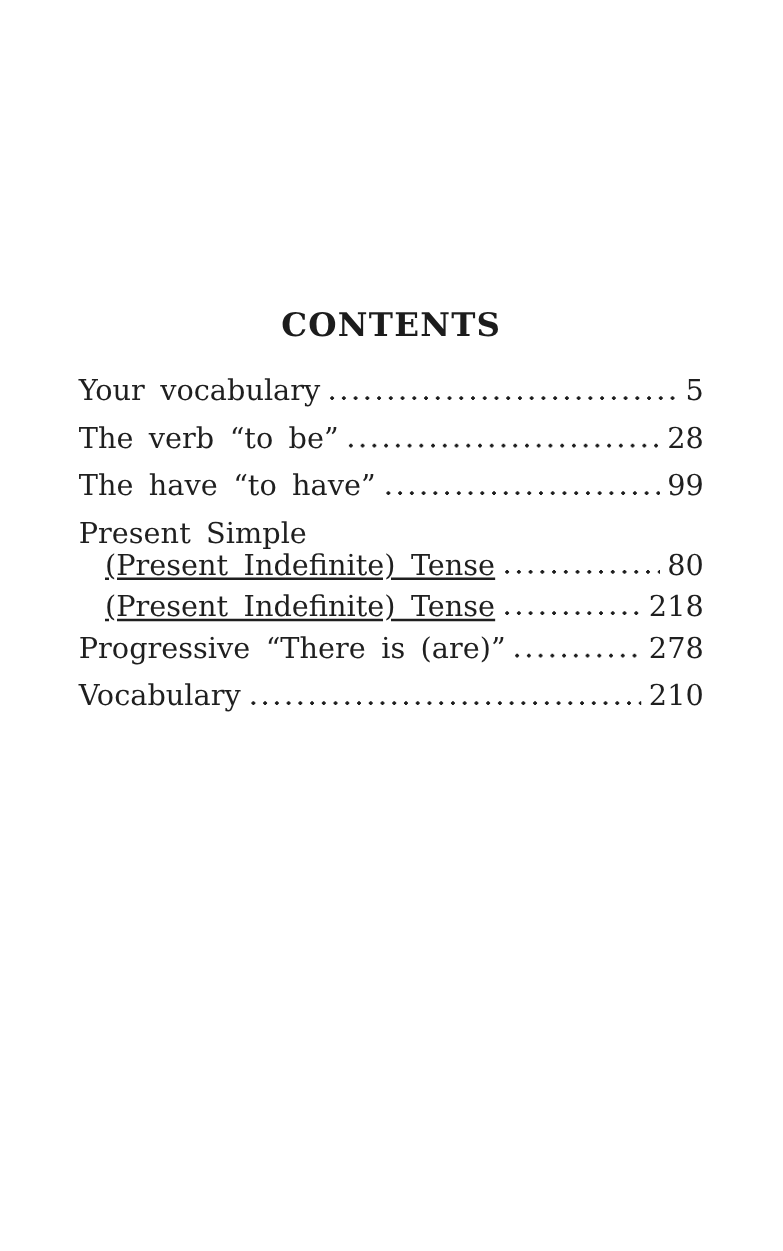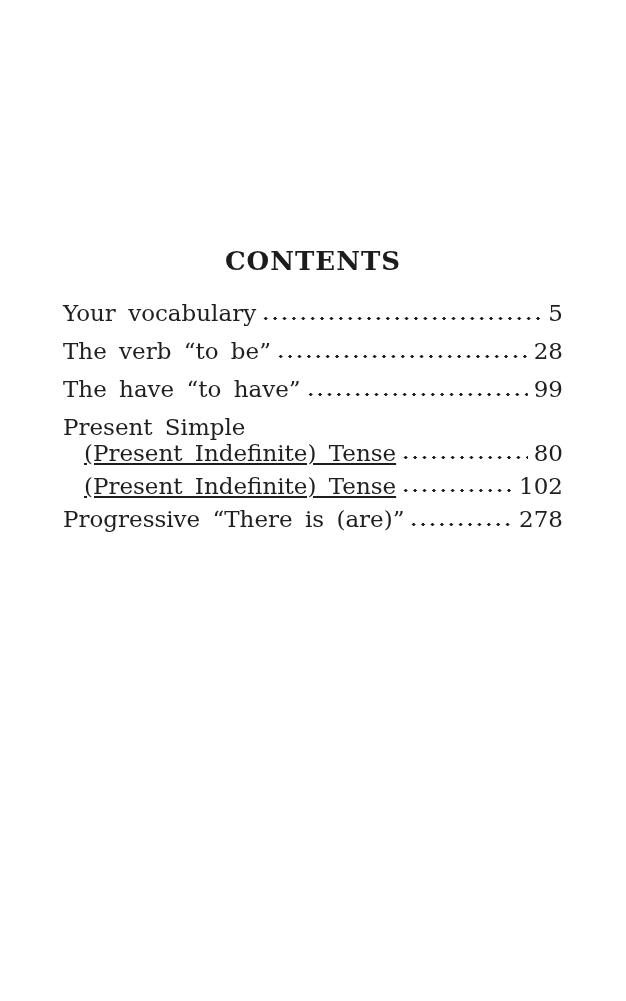--- a/index.html
+++ b/index.html
@@ -98,27 +98,34 @@
         <span class="label cont">(Present Indefinite) Tense</span>
         <span class="leader"></span>
         <span class="pagenum">80</span>
       </div>
     </div>
 
     <div class="toc-entry two-line">
       <div class="toc-line">
         <span class="label cont">(Present Indefinite) Tense</span>
         <span class="leader"></span>
-        <span class="pagenum">102</span>
+        <span class="pagenum">218</span>
       </div>
     </div>
 
     <div class="toc-entry">
       <div class="toc-line">
         <span class="label">Progressive “There is (are)”</span>
         <span class="leader"></span>
         <span class="pagenum">278</span>
       </div>
     </div>
 
+    <div class="toc-entry">
+      <div class="toc-line">
+        <span class="label">Vocabulary</span>
+        <span class="leader"></span>
+        <span class="pagenum">210</span>
+      </div>
+    </div>
 
   </div>
 </div>
 
 </body></html>

